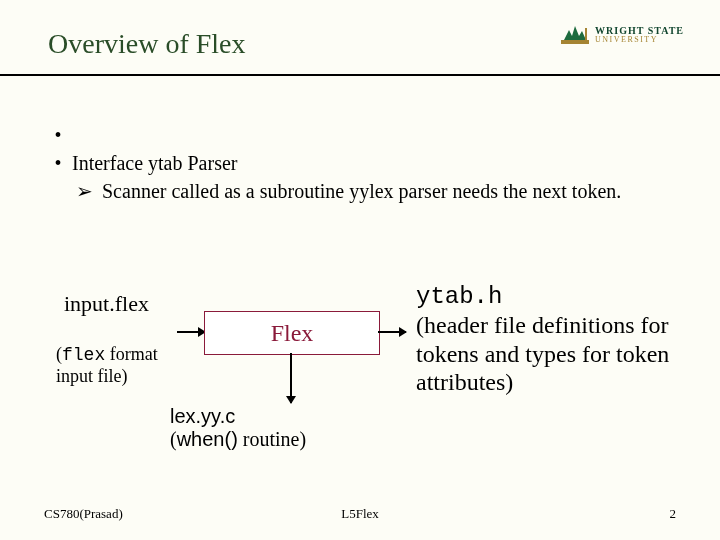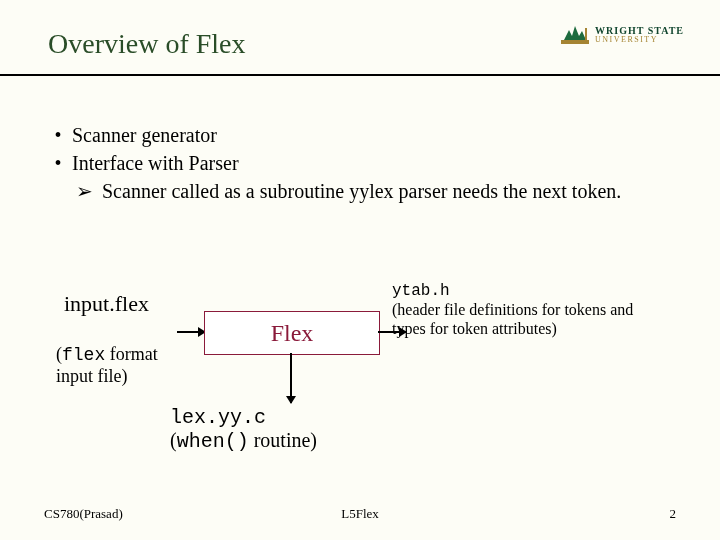--- a/index.html
+++ b/index.html
@@ -36,22 +36,22 @@
     display:flex;align-items:center;justify-content:center;
     font-size:24px;color:#8a1a3a;
   }
   .arrow-in{position:absolute;left:177px;top:56px;width:28px;height:2px;background:#000}
   .arrow-in::after{content:"";position:absolute;right:-1px;top:-4px;border-left:8px solid #000;border-top:5px solid transparent;border-bottom:5px solid transparent}
   .arrow-down{position:absolute;left:290px;top:78px;width:2px;height:50px;background:#000}
   .arrow-down::after{content:"";position:absolute;left:-4px;bottom:-1px;border-top:8px solid #000;border-left:5px solid transparent;border-right:5px solid transparent}
   .arrow-right{position:absolute;left:378px;top:56px;width:28px;height:2px;background:#000}
   .arrow-right::after{content:"";position:absolute;right:-1px;top:-4px;border-left:8px solid #000;border-top:5px solid transparent;border-bottom:5px solid transparent}
   .outbottom{position:absolute;left:170px;top:130px;font-size:20px;line-height:1.15}
-  .outbottom .mono{font-family:Liberation Mono, monospace}
-  .outright{position:absolute;left:392px;top:6px;width:260px;font-size:16px;line-height:1.18}
+  .outbottom .mono{font-family:Liberation Sans, sans-serif}
+  .outright{position:absolute;left:416px;top:6px;width:260px;font-size:24px;line-height:1.18}
   .outright .mono{font-family:"Courier New",monospace}
   .footer{position:absolute;left:0;right:0;bottom:18px;display:flex;justify-content:space-between;align-items:flex-end;padding:0 44px;font-size:13px}
   .footer .c{position:absolute;left:50%;transform:translateX(-50%)}
 </style>
 </head>
 <body>
 
 <div class="slide">
 
   <h1 class="title">Overview of Flex</h1>
@@ -68,25 +68,24 @@
       <span class="l1">WRIGHT STATE</span>
       <span class="l2">UNIVERSITY</span>
     </div>
   </div>
 
   <div class="hr"></div>
 
   <div class="bullets">
     <div class="bul">
       <span class="m">•</span>
-      <span>Scanner generator</span>
     </div>
     <div class="bul">
       <span class="m">•</span>
-      <span>Interface with Parser</span>
+      <span>Interface ytab Parser</span>
     </div>
     <div class="sub">
       <span class="m">➢</span>
       <span class="t">Scanner called as a subroutine yylex parser needs the next token.</span>
     </div>
   </div>
 
   <div class="diagram">
     <div class="inlabel">input.flex</div>
     <div class="inparen">

